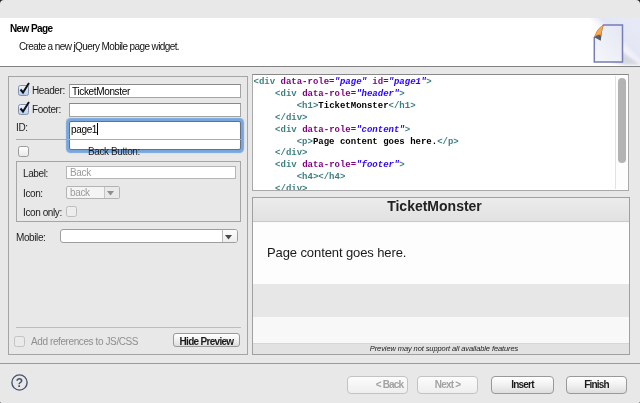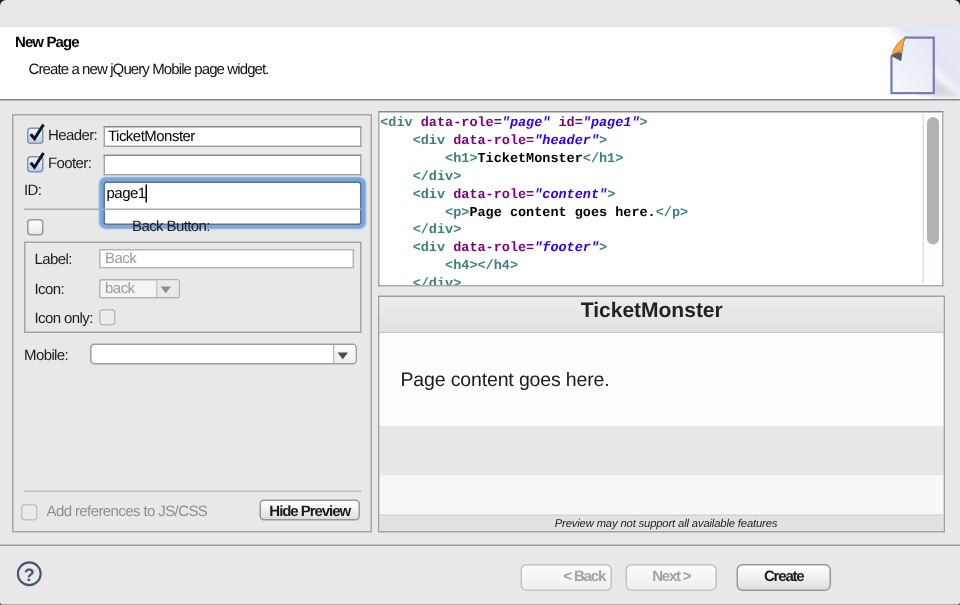--- a/index.html
+++ b/index.html
@@ -187,15 +187,16 @@
   </div>
 
   <div id="botsep"></div>
   <div id="botbar">
     <svg style="position:absolute; left:11px; top:10px;" width="18" height="18">
       <circle cx="8.5" cy="8.5" r="7.6" fill="none" stroke="#46536e" stroke-width="1.4"></circle>
       <text x="8.5" y="13" text-anchor="middle" font-size="12" font-weight="bold" fill="#46536e" font-family="Liberation Sans, sans-serif">?</text>
     </svg>
     <div class="btn dis" style="left:347px; top:12px; width:61px; height:18px; line-height:15px;padding-left:24px;">&lt; Back</div>
     <div class="btn dis" style="left:417px; top:12px; width:61px; height:18px; line-height:15px;">Next &gt;</div>
-    <div class="btn" style="left:491px; top:12px; width:63px; height:18px; line-height:15px;">Create</div>
+    <div class="btn" style="left:491px; top:12px; width:63px; height:18px; line-height:15px;">Insert</div>
+    <div class="btn" style="left:566px; top:12px; width:61px; height:18px; line-height:15px;">Finish</div>
   </div>
 </div>
 
 </body></html>

